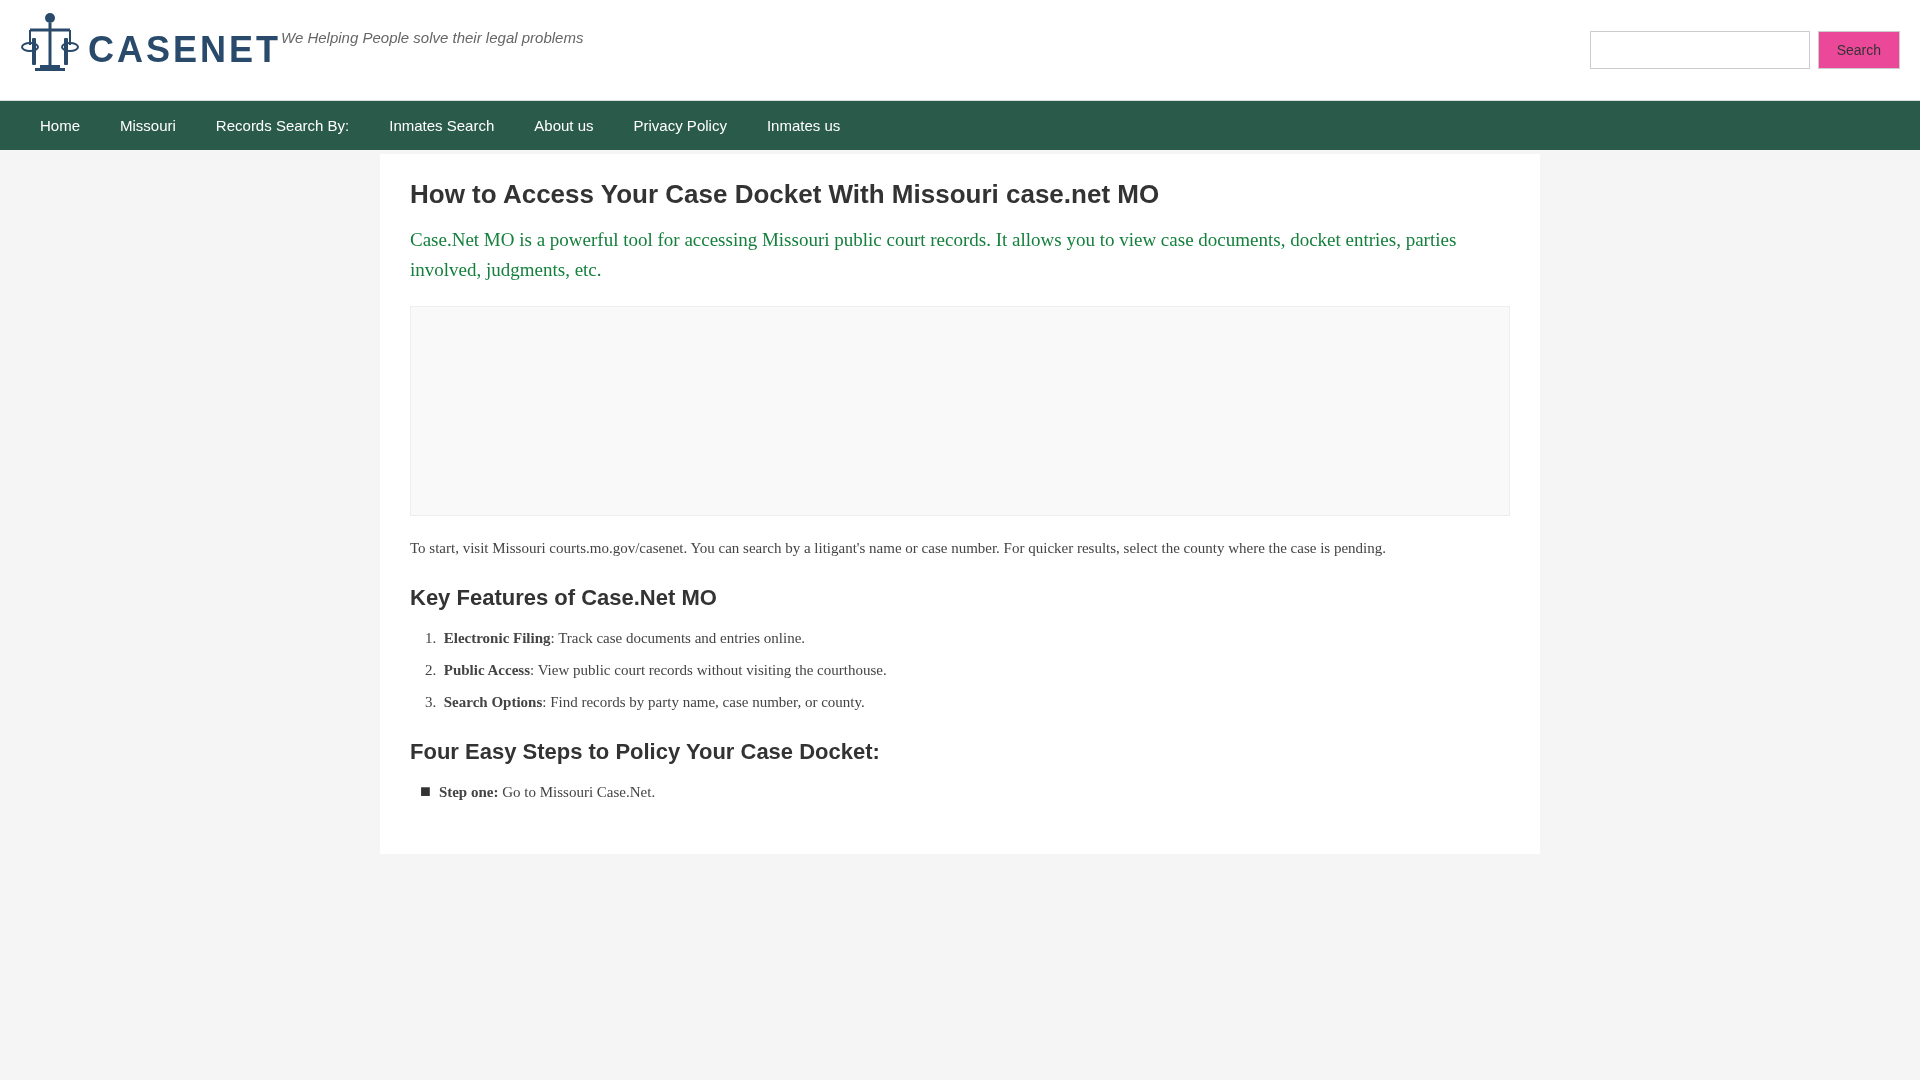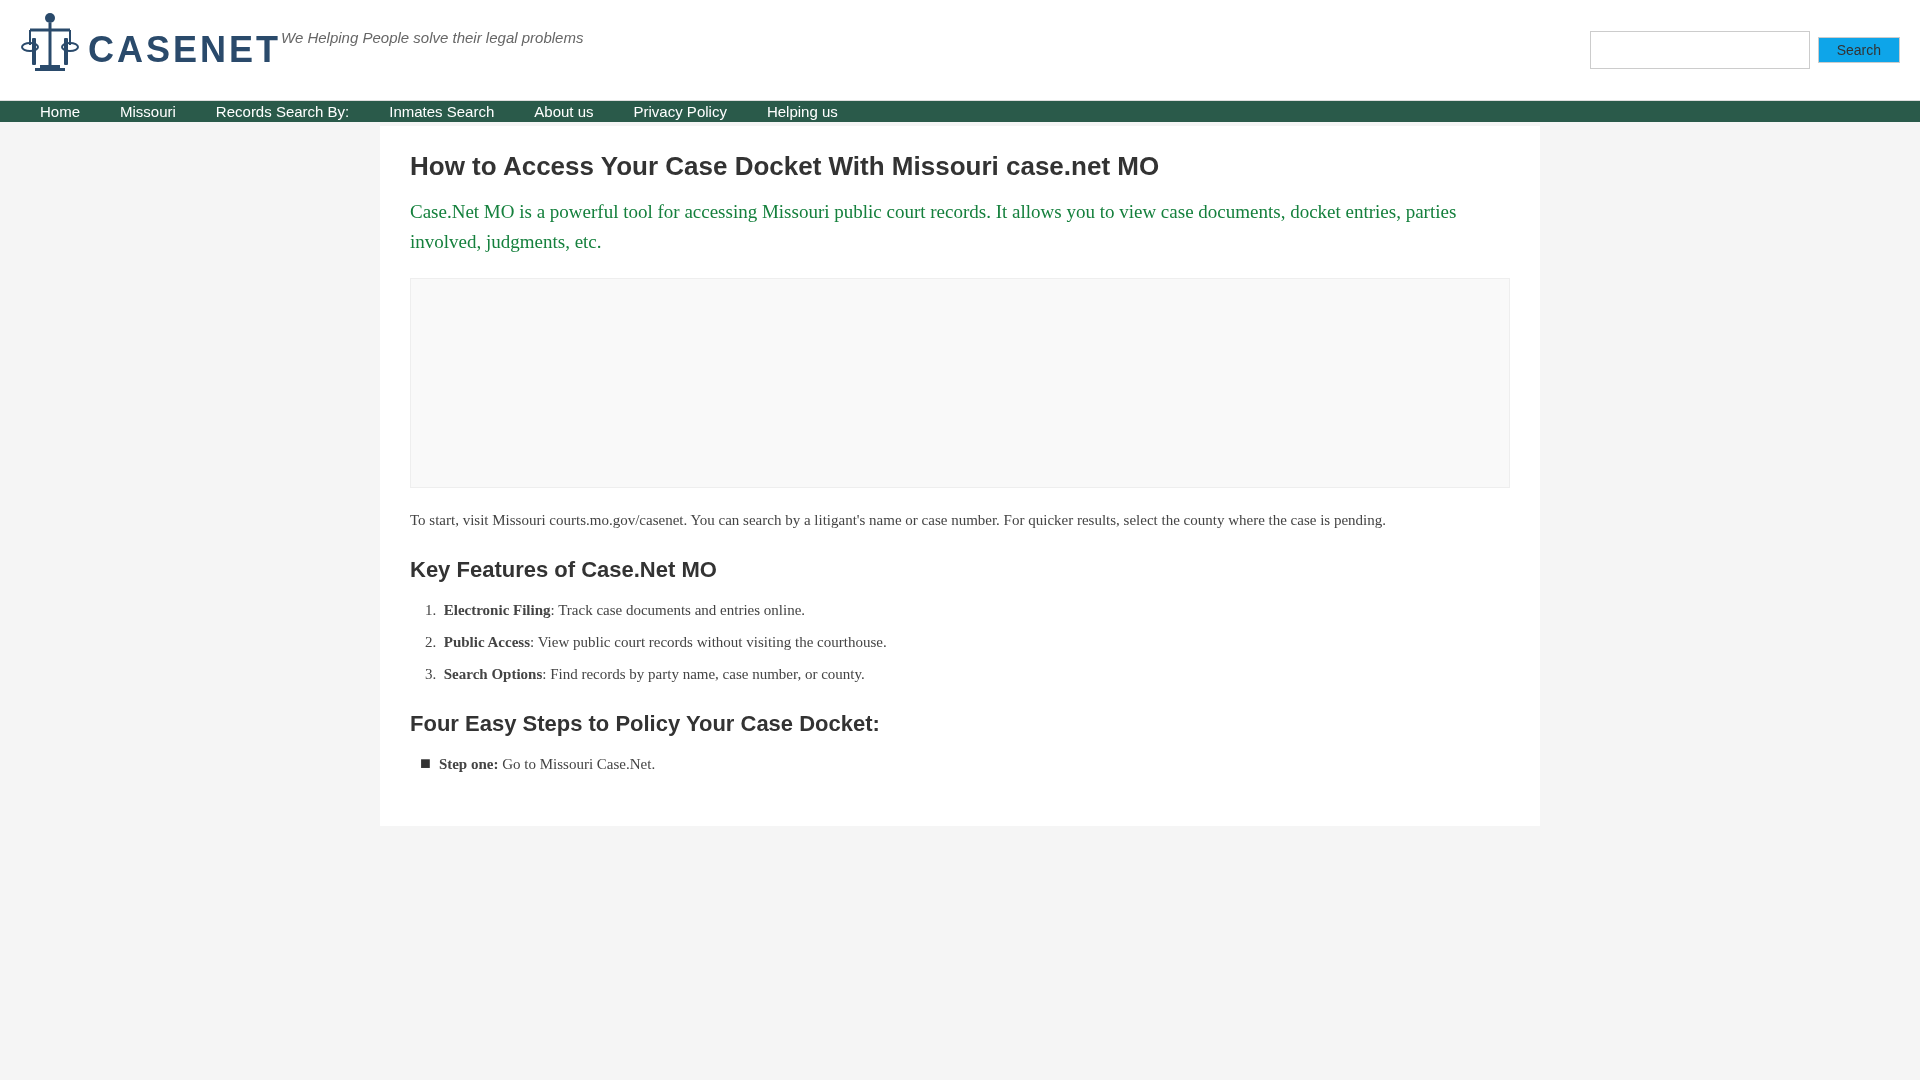--- a/index.html
+++ b/index.html
@@ -66,44 +66,44 @@
     #search-input {
       width: 220px;
       height: 38px;
       border: 1px solid #ccc;
       padding: 0 8px;
       font-size: 14px;
       outline: none;
     }
 
     #search-button {
-      height: 26px;
+      height: 38px;
       padding: 0 18px;
-      background-color: #0ea5e9;
+      background-color: #ec4899;
       border: 1px solid #ccc;
       font-size: 14px;
       cursor: pointer;
       font-family: Arial, sans-serif;
       color: #333;
     }
 
     
     #navbar {
       background-color: #2a5a4a;
       padding: 0 20px;
     }
 
     #nav-list {
       display: flex;
       list-style: none;
       gap: 0;
     }
 
     .nav-item {
-      padding: 2px 20px;
+      padding: 16px 20px;
       color: #fff;
       font-size: 15px;
       font-family: Arial, sans-serif;
       cursor: pointer;
       white-space: nowrap;
     }
 
     #page-wrapper {
       background-color: #f5f5f5;
       min-height: 1080px;
@@ -242,21 +242,21 @@
   </div>
 
   <nav id="navbar">
     <ul id="nav-list">
       <li class="nav-item">Home</li>
       <li class="nav-item">Missouri</li>
       <li class="nav-item">Records Search By:</li>
       <li class="nav-item">Inmates Search</li>
       <li class="nav-item">About us</li>
       <li class="nav-item">Privacy Policy</li>
-      <li class="nav-item">Helping us</li>
+      <li class="nav-item">Inmates us</li>
     </ul>
   </nav>
 
   <div id="content-wrapper">
     <div id="article">
 
       <h1 id="main-title">How to Access Your Case Docket With Missouri case.net MO</h1>
 
       <p id="intro-text">Case.Net MO is a powerful tool for accessing Missouri public court records. It allows you to view case documents, docket entries, parties involved, judgments, etc.</p>
 

